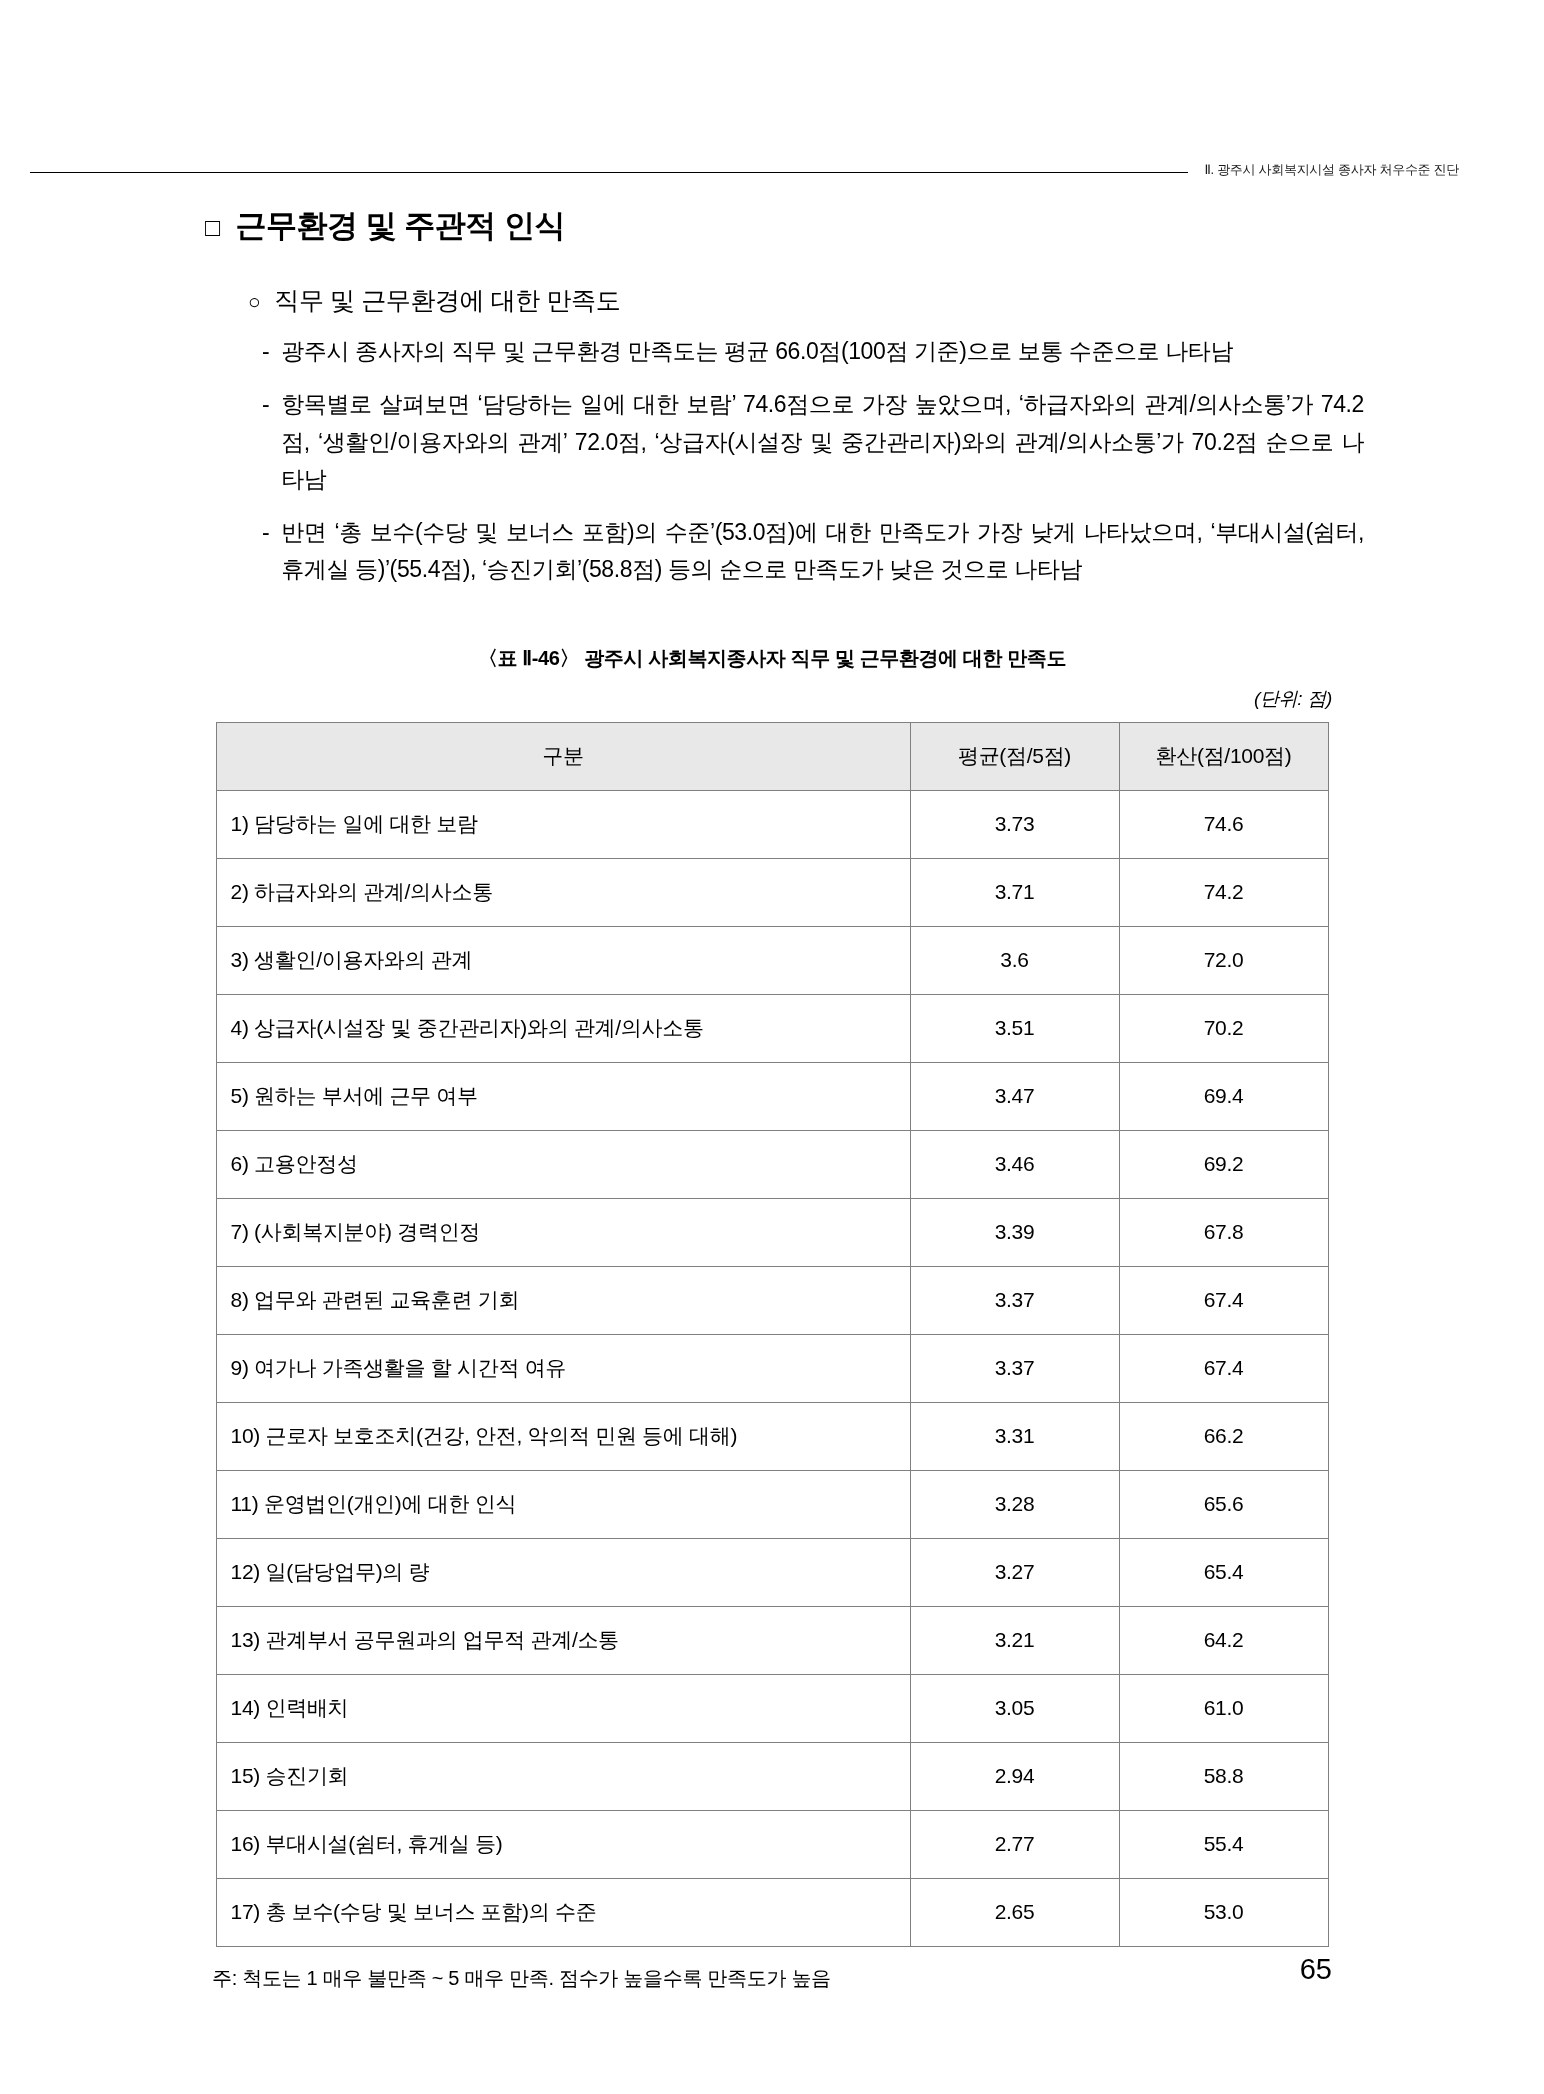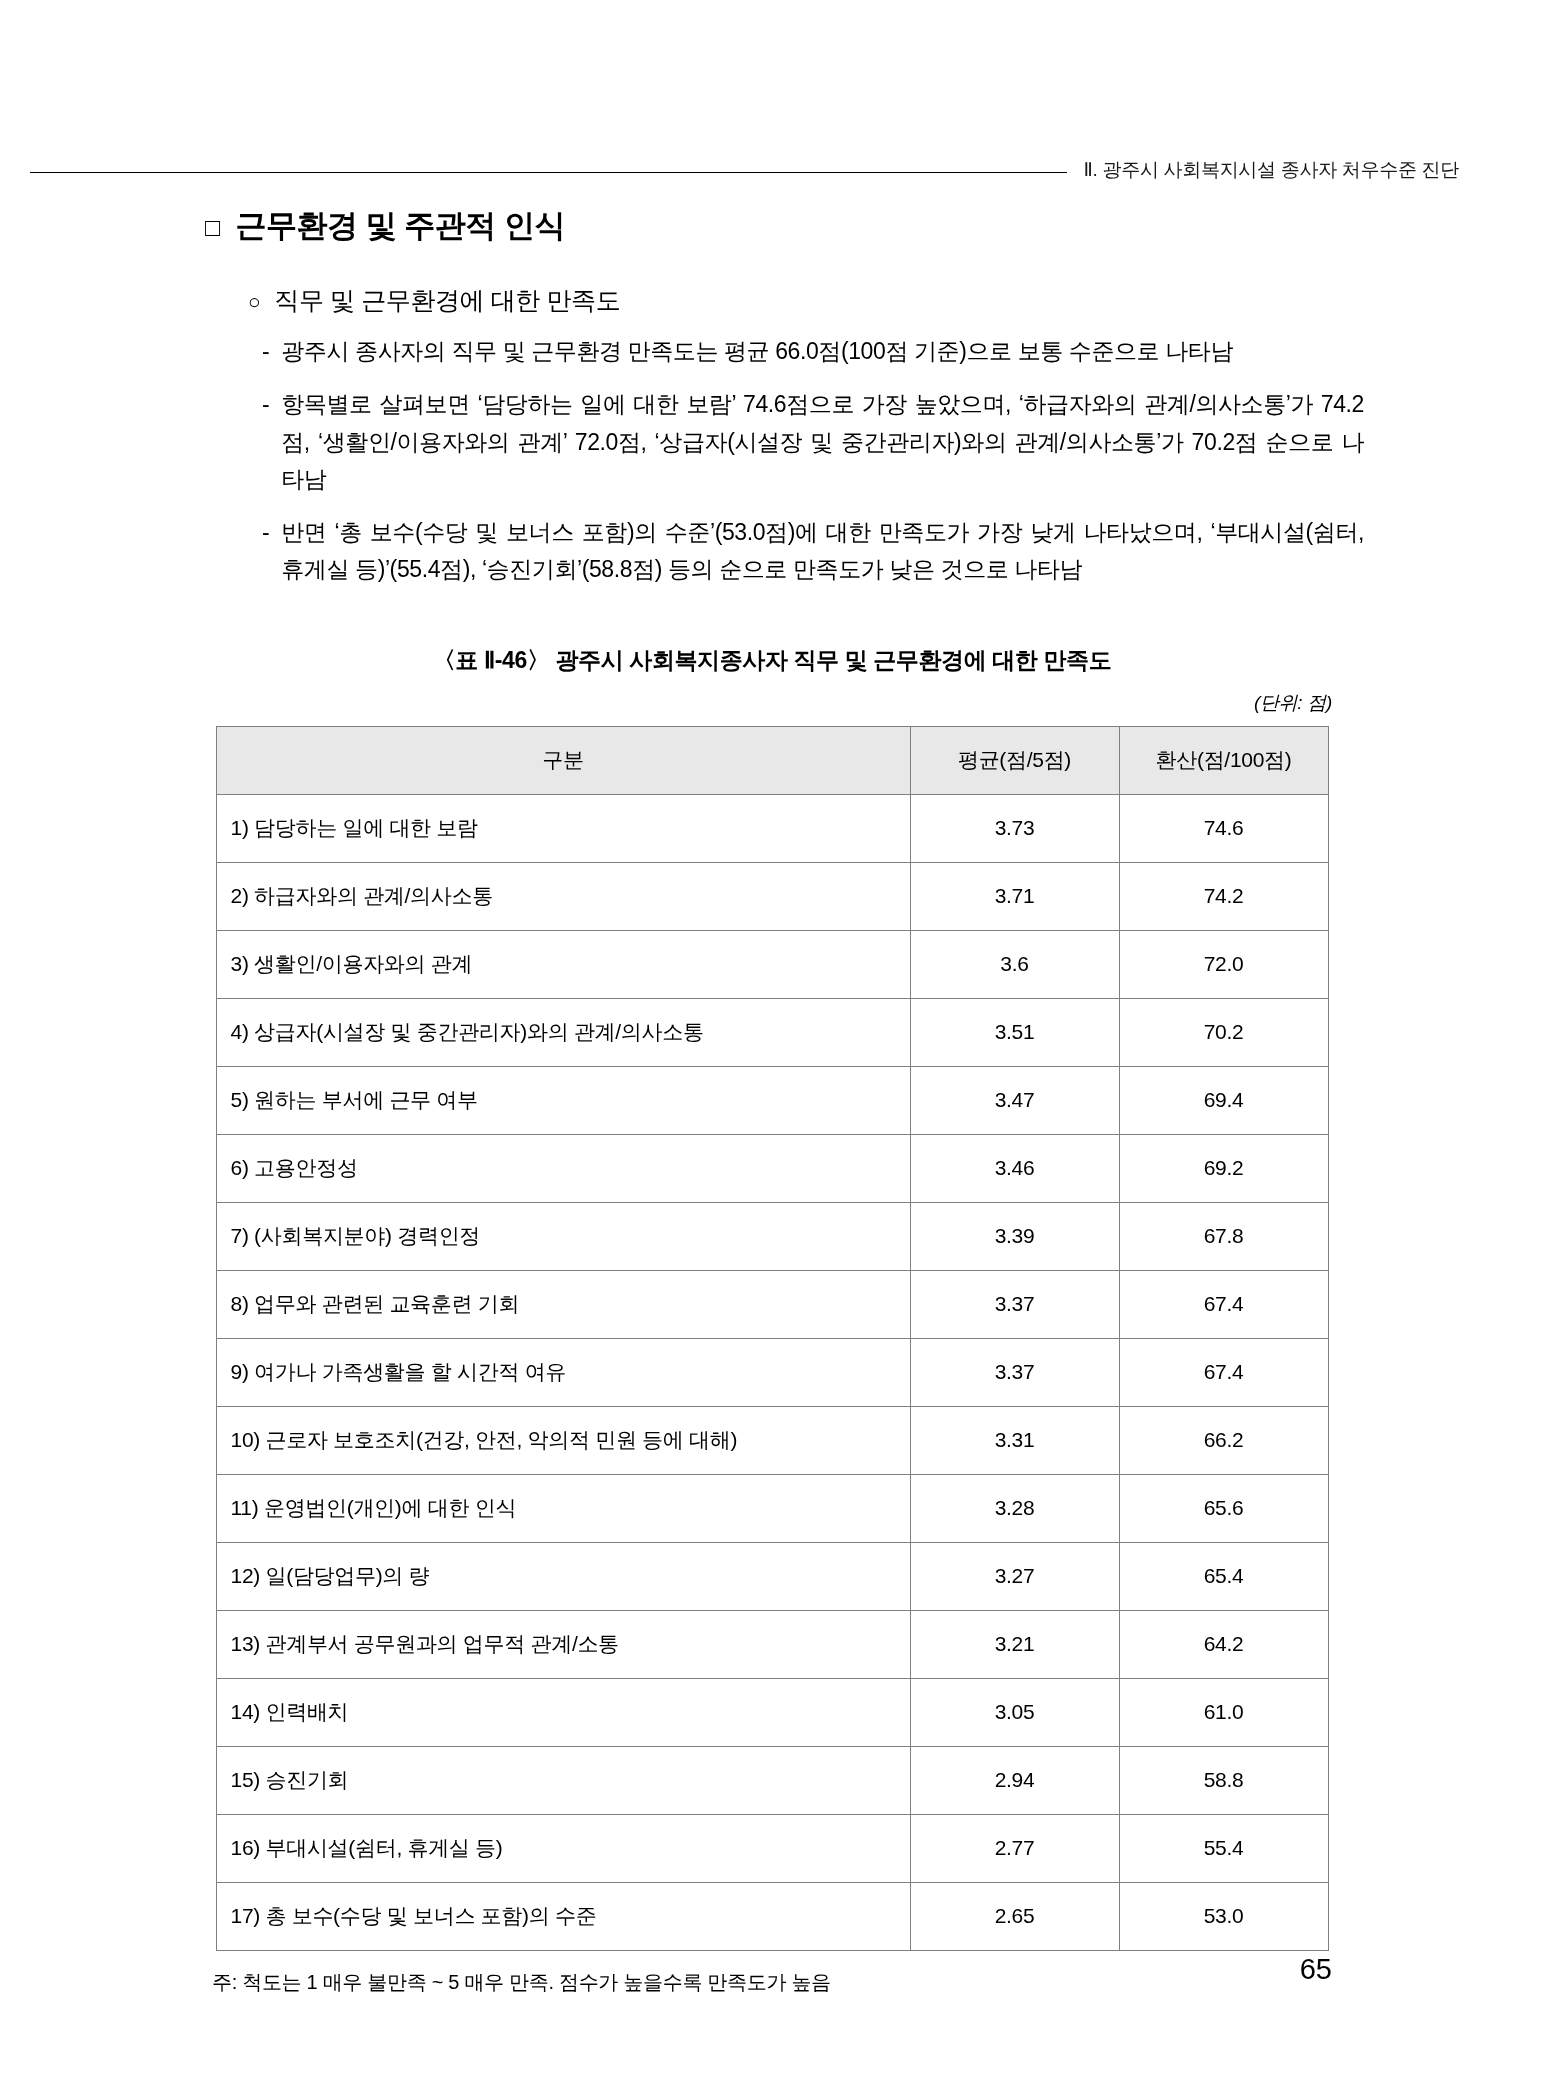--- a/index.html
+++ b/index.html
@@ -36,21 +36,21 @@
   .header-rule {
     flex: 1 1 auto;
     height: 0;
     border-top: 1px solid #000;
     margin-left: 30px;
     margin-right: 16px;
     position: relative;
     top: 2px;
   }
   .header-title {
-    font-size: 19px;
+    font-size: 13px;
     letter-spacing: -0.3px;
     white-space: nowrap;
     padding-right: 85px;
     color: #1a1a1a;
   }
 
   
   .content {
     position: absolute;
     top: 205px;
@@ -99,21 +99,21 @@
     flex: 0 0 auto;
     margin-right: 12px;
   }
   .dash-item .txt {
     flex: 1 1 auto;
   }
 
   
   .table-caption {
     text-align: center;
-    font-size: 23px;
+    font-size: 20px;
     font-weight: bold;
     letter-spacing: -0.4px;
     margin-top: 56px;
   }
   .unit-line {
     text-align: right;
     font-size: 19px;
     margin-top: 14px;
     padding-right: 212px;
     letter-spacing: -0.3px;

